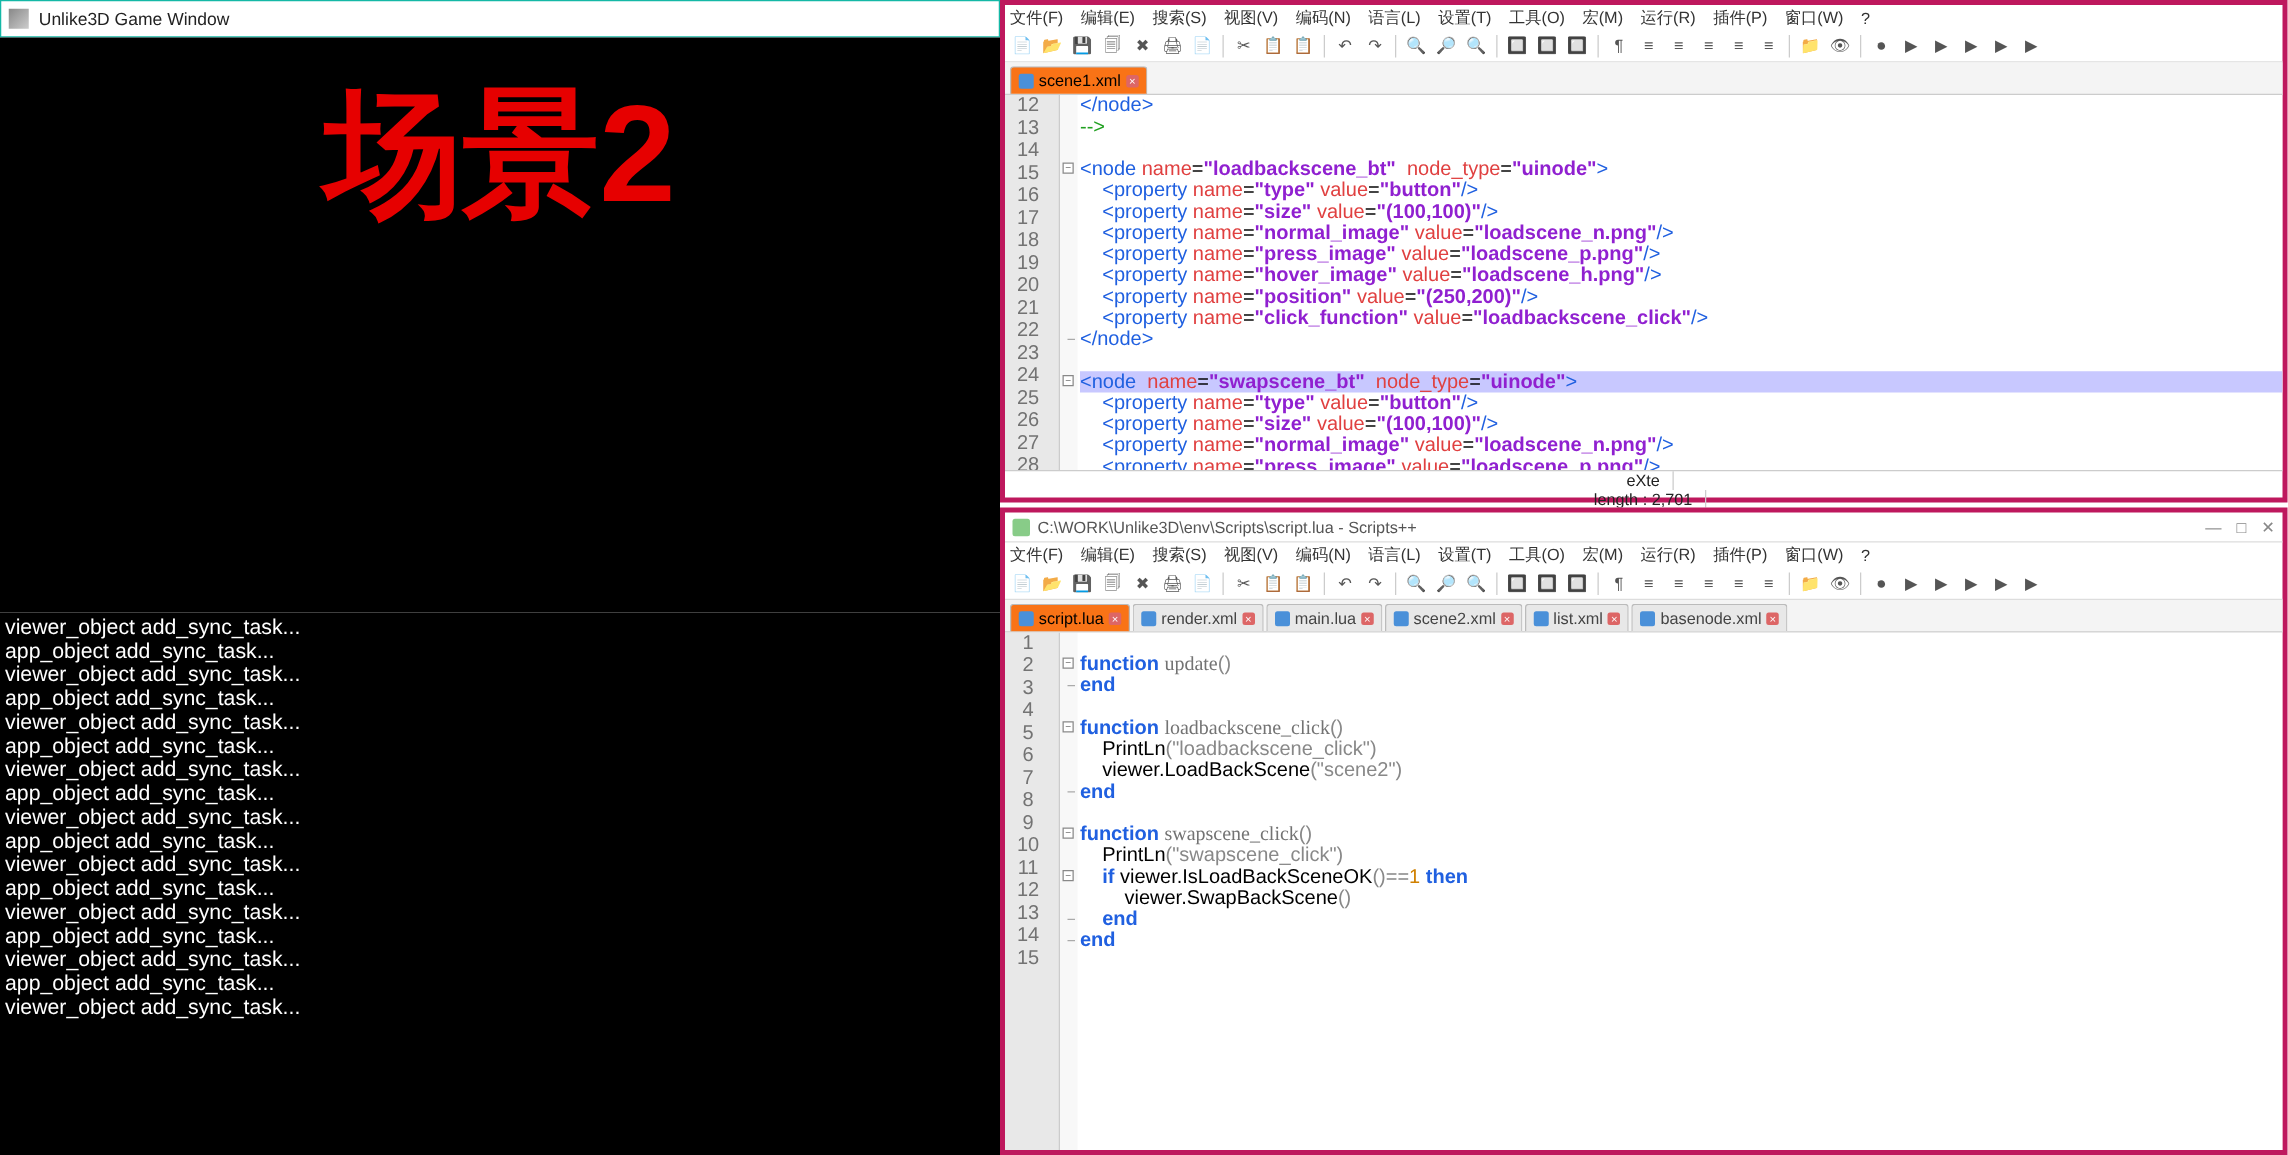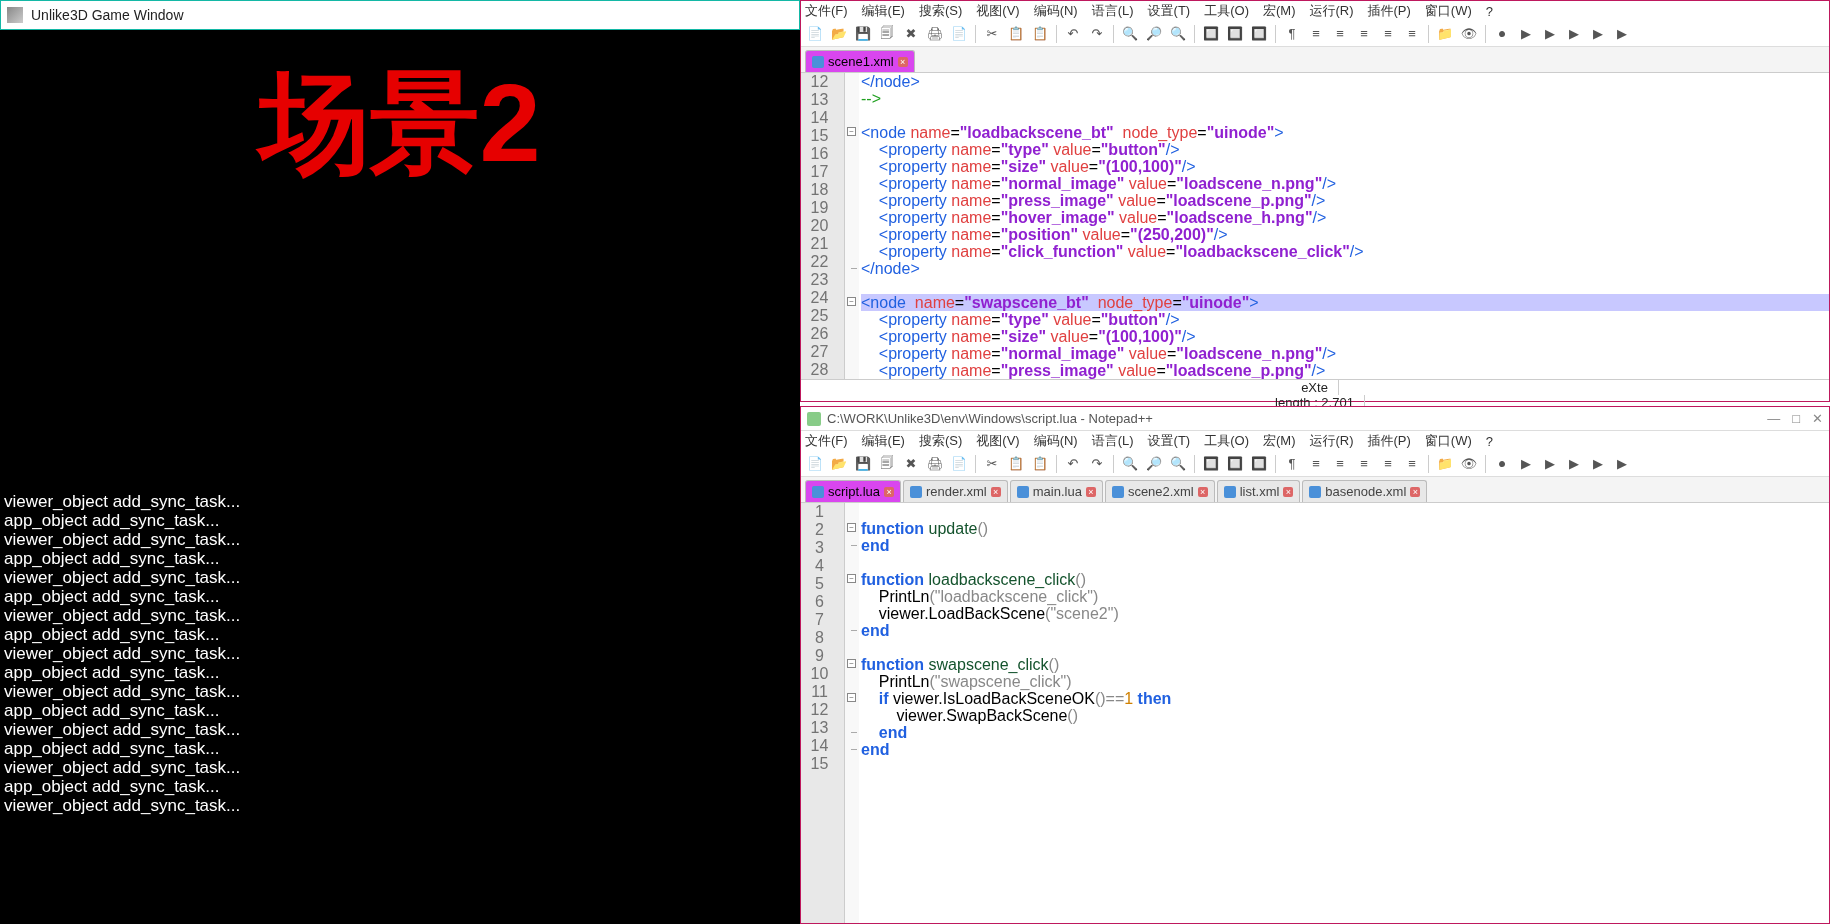--- a/index.html
+++ b/index.html
@@ -7,50 +7,50 @@
 
 
 .left-pane { position: absolute; left: 0; top: 0; width: 800px; height: 924px; }
 .game-titlebar { height: 30px; background: #fff; border: 1px solid #14b8a6; display: flex; align-items: center; padding: 0 6px; font-size: 14px; color: #222; }
 .game-icon { width: 16px; height: 16px; background: linear-gradient(135deg,#888,#ccc); margin-right: 8px; }
 .game-viewport { height: 460px; background: #000; display: flex; align-items: flex-start; justify-content: center; padding-top: 20px; }
 .game-text { font-size: 110px; font-weight: bold; color: #e60000; font-family: "SimHei", sans-serif; }
 .console { height: 434px; background: #000; color: #fff; font-family: "Courier New", monospace; font-size: 17px; line-height: 19px; padding: 2px 4px; overflow: hidden; }
 
 
-.npp-window { position: absolute; background: #fff; border: 1px solid #be185d; }
+.npp-window { position: absolute; background: #fff; border: 4px solid #be185d; }
 .npp-top { left: 800px; top: 0; width: 1030px; height: 402px; }
 .npp-bottom { left: 800px; top: 406px; width: 1030px; height: 518px; }
 
 .menubar { height: 20px; display: flex; align-items: center; padding: 0 4px; font-size: 13px; color: #333; gap: 14px; }
 .menubar span { cursor: default; }
 
 .toolbar { height: 26px; display: flex; align-items: center; padding: 0 4px; gap: 4px; border-bottom: 1px solid #ddd; }
 .tb-btn { width: 20px; height: 20px; display: inline-flex; align-items: center; justify-content: center; font-size: 13px; color: #555; border-radius: 2px; }
 .tb-sep { width: 1px; height: 18px; background: #ccc; margin: 0 2px; }
 
 .tabbar { height: 26px; display: flex; align-items: flex-end; padding: 0 4px; background: #f4f4f4; border-bottom: 1px solid #ccc; gap: 2px; }
 .tab { height: 22px; padding: 0 6px; display: flex; align-items: center; font-size: 13px; background: #e8e8e8; border: 1px solid #bbb; border-bottom: none; border-radius: 3px 3px 0 0; color: #444; gap: 4px; }
-.tab.active { background: #d946ef; color: #000; }
+.tab.active { background: #f97316; color: #000; }
 .tab-icon { width: 12px; height: 12px; background: #4a90d9; border-radius: 2px; }
 .tab-close { width: 10px; height: 10px; background: #d66; border-radius: 2px; font-size: 9px; color: #fff; display: flex; align-items: center; justify-content: center; }
 .gutter { width: 44px; background: #e8e8e8; color: #737373; text-align: center; padding-right: 6px; border-right: 1px solid #ccc; }
 .fold-col { width: 14px; background: #f8f8f8; position: relative; }
 .fold-box { position: absolute; left: 2px; width: 9px; height: 9px; border: 1px solid #888; font-size: 8px; line-height: 7px; text-align: center; background: #fff; color: #666; }
 .fold-end { position: absolute; left: 6px; width: 6px; height: 1px; background: #aaa; }
 .code { flex: 1; padding-left: 2px; white-space: pre; background: #fff; }
 .code .line { height: 17px; }
 .code .hl { background: #c8c8ff; }
 
 .tag { color: #2060e0; }
 .attrn { color: #e04040; }
 .attrv { color: #9020d0; font-weight: bold; }
 .op { color: #888; }
 .kw { color: #2060e0; font-weight: bold; }
-.fn { color: #14532d; }
+.fn { color: #737373; font-family: Liberation Serif, serif; }
 .str { color: #888; }
 .id { color: #000; }
 .num { color: #d08000; }
 .comment { color: #20a020; }
 
 .statusbar { height: 22px; border-top: 1px solid #ccc; display: flex; align-items: center; font-size: 13px; color: #222; flex-direction: column; }
 .statusbar .seg { padding: 0 10px; border-right: 1px solid #ccc; height: 100%; display: flex; align-items: center; }
 
 .npp-title { height: 24px; display: flex; align-items: center; padding: 0 6px; font-size: 13px; color: #555; border-bottom: 1px solid #ddd; gap: 6px; }
 .npp-title-icon { width: 14px; height: 14px; background: #8c8; border-radius: 2px; }
@@ -193,21 +193,21 @@
       <div class="seg">Windows (CR LF)</div>
       <div class="seg">UTF-8</div>
     </div>
   </div>
 </div>
 
 <div class="npp-window npp-bottom">
   <div class="npp-body">
     <div class="npp-title">
       <span class="npp-title-icon"></span>
-      <span>C:\WORK\Unlike3D\env\Windows\script.lua - Notepad++</span>
+      <span>C:\WORK\Unlike3D\env\Scripts\script.lua - Scripts++</span>
       <span class="win-btns">
         <span>—</span>
         <span>□</span>
         <span>✕</span>
       </span>
     </div>
     <div class="menubar" id="menubar2">
         <span>文件(F)</span>
         <span>编辑(E)</span>
         <span>搜索(S)</span>

